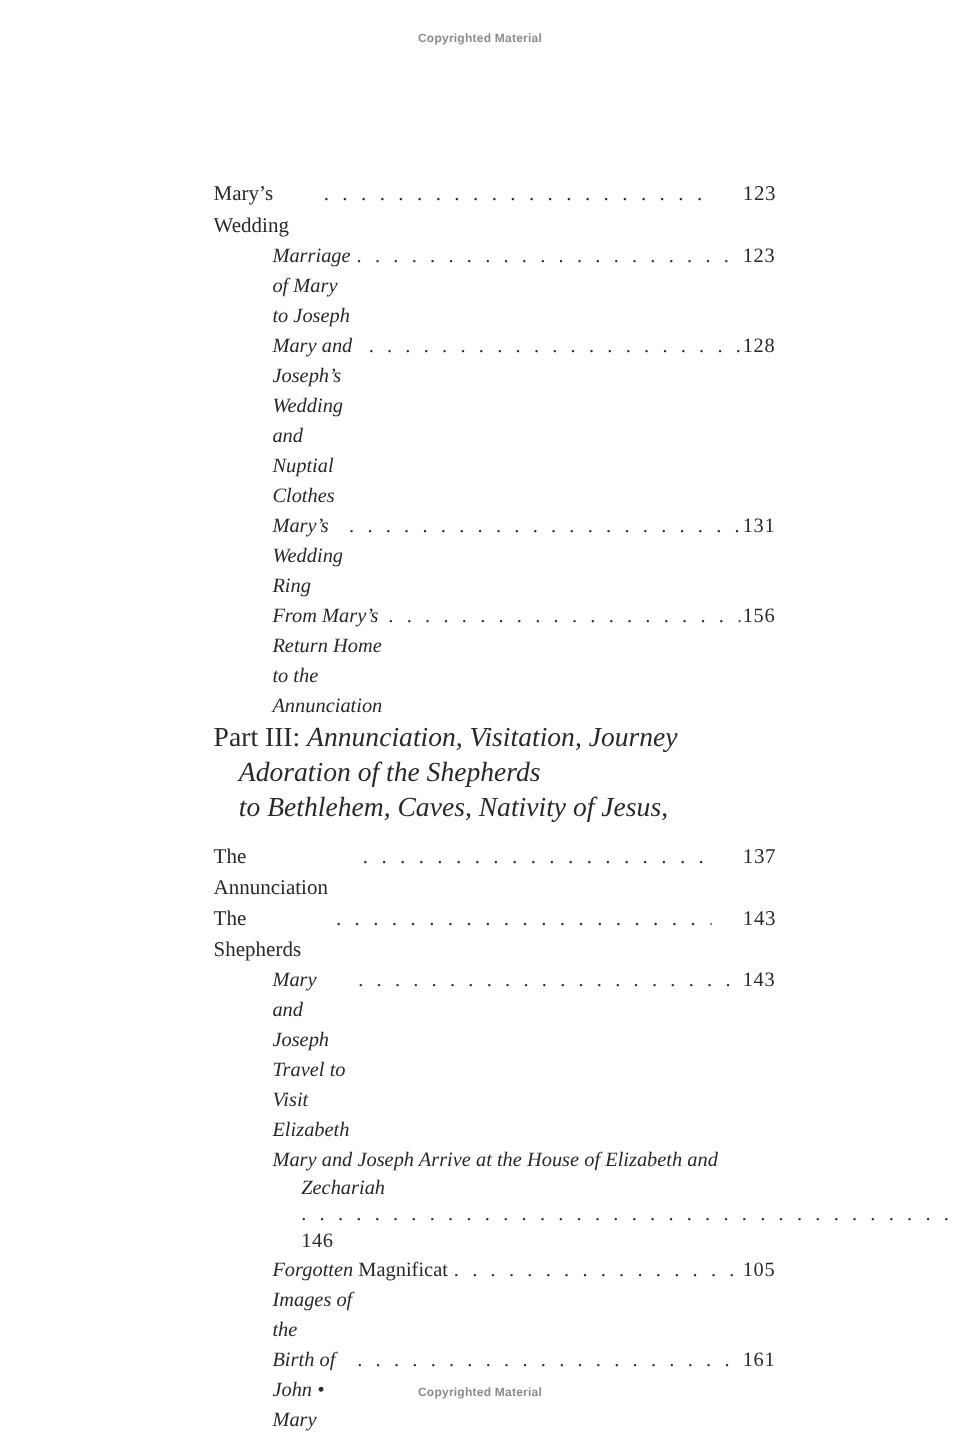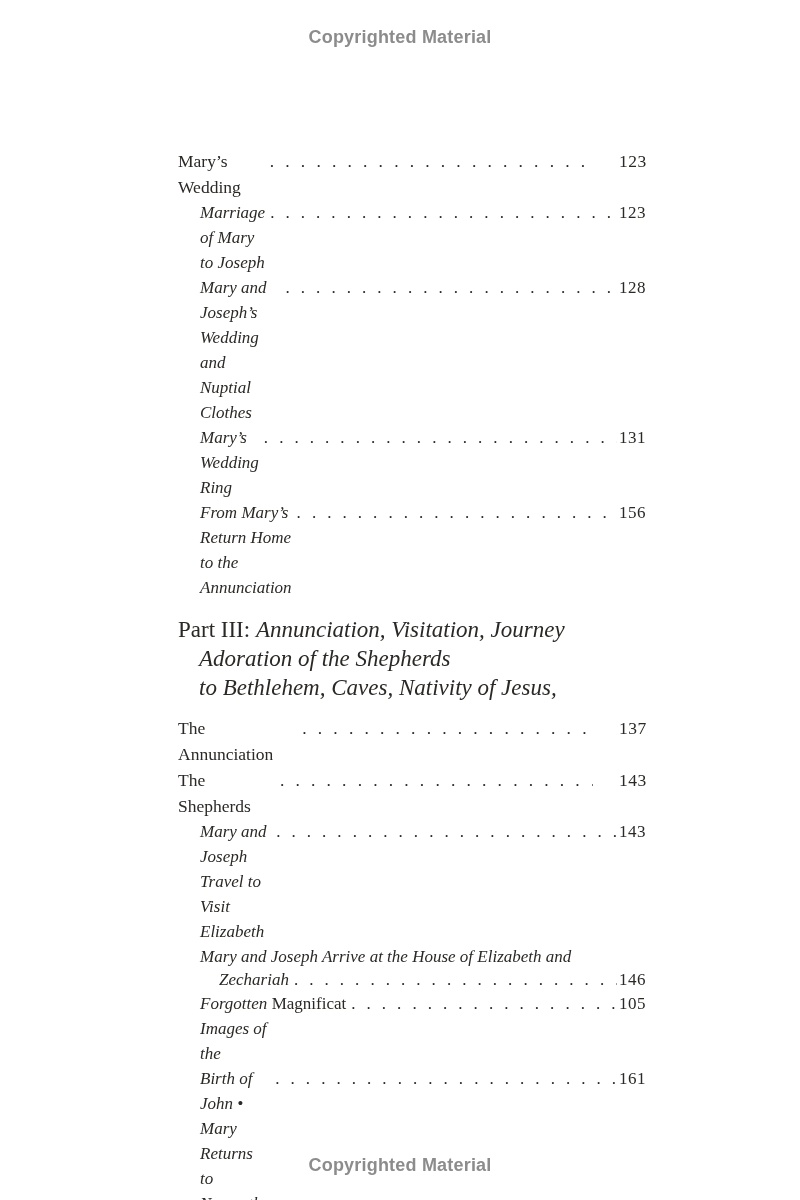--- a/index.html
+++ b/index.html
@@ -15,21 +15,21 @@
     color: #2b2926;
     overflow: hidden;
   }
   .notice {
     position: absolute;
     left: 0;
     width: 100%;
     text-align: center;
     font-family: "Liberation Sans", sans-serif;
     font-weight: bold;
-    font-size: 18px;
+    font-size: 10px;
     letter-spacing: 0.2px;
     color: #8c8c8c;
   }
   .notice.top { top: 27px; }
   .notice.bottom { top: 1155px; }
 
   .toc {
     position: absolute;
     left: 178px;
     top: 148px;
@@ -41,45 +41,45 @@
     align-items: baseline;
     font-size: 17px;
     line-height: 25px;
   }
   .toc-entry.main > .line {
     font-size: 17.5px;
     line-height: 26px;
     gap: 24px;
   }
   .toc-entry.sub { padding-left: 22px; }
-  .toc-entry.sub .line { font-style: italic; }
+  .toc-entry.sub .line { font-style: italic; margin-left: 27px; }
   .toc-entry.sub .line.cont {
     padding-left: 19px;
     line-height: 22px;
+    flex-direction: column;
   }
   .roman { font-style: normal; }
   .leader {
     flex: 1 1 auto;
     overflow: hidden;
     white-space: nowrap;
     font-style: normal;
     letter-spacing: 3.4px;
     margin-left: 5px;
     margin-right: 2px;
     min-width: 10px;
   }
   .page-num {
     font-style: normal;
     white-space: nowrap;
     letter-spacing: 0.5px;
     text-align: right;
     min-width: 26px;
   }
   .part-heading {
-    margin-top: 15px;
     margin-bottom: 13px;
     font-size: 23px;
     line-height: 29px;
     font-style: italic;
   }
   .part-heading .hang { padding-left: 21px; }
 </style>
 </head>
 <body>
 

